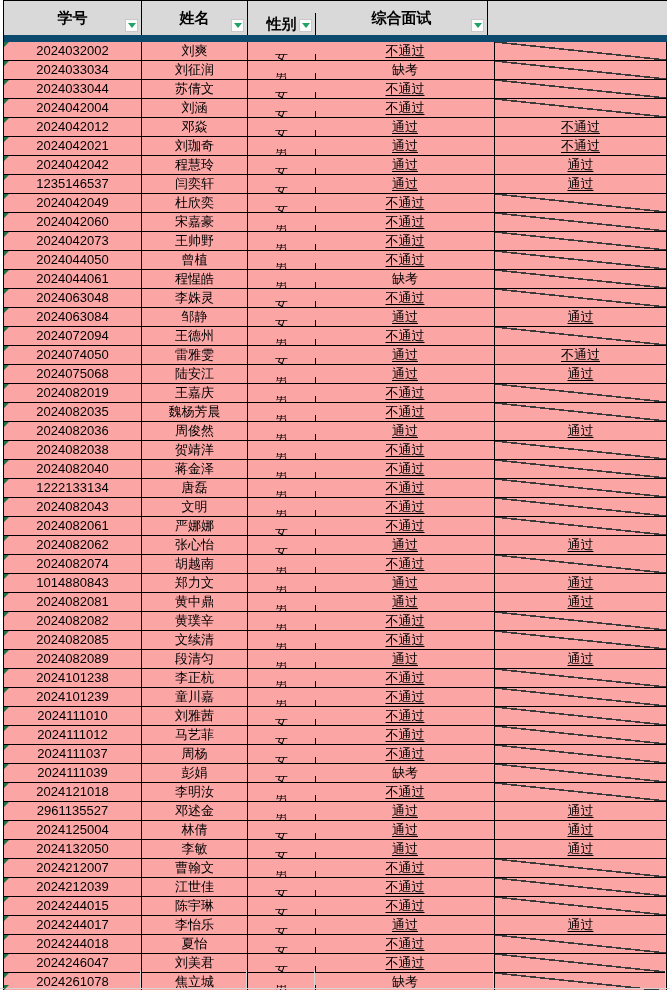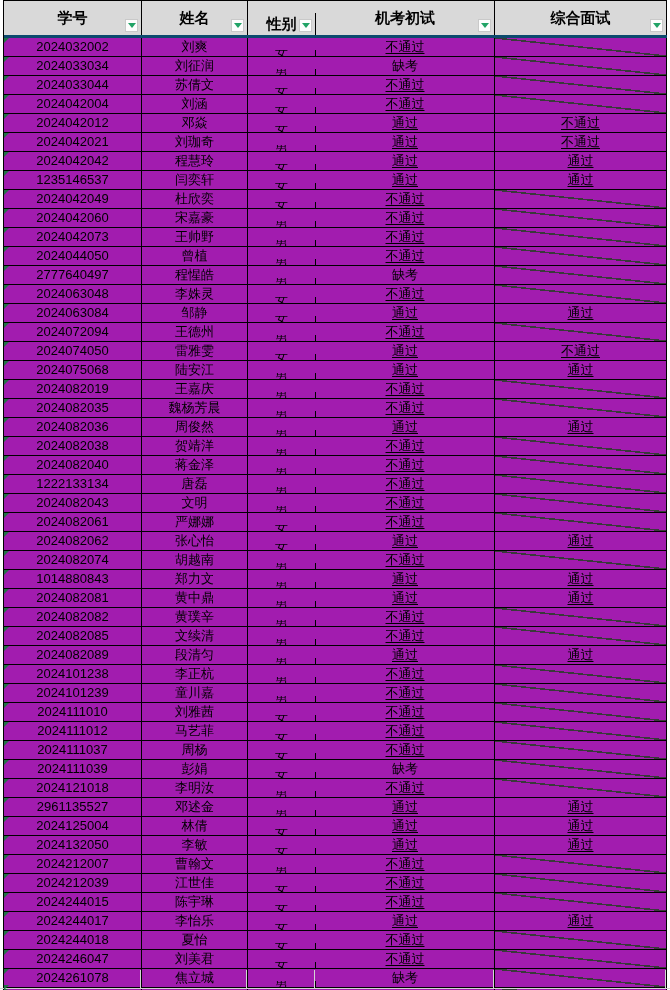--- a/index.html
+++ b/index.html
@@ -1,30 +1,30 @@
 <!DOCTYPE html>
 <html><head>
 <meta charset="utf-8">
 <style>
   html,body{margin:0;padding:0;background:#ffffff;}
   body{width:670px;height:990px;overflow:hidden;position:relative;
        font-family:"Liberation Sans","DejaVu Sans",sans-serif;color:#000;}
   .sheet{position:absolute;left:3px;top:0;width:663px;
          border-top:1px solid #000;border-left:1px solid #000;}
   
-  .thead{display:flex;height:34px;background:#d9d9d9;border-bottom:3px solid #0c4a6e;}
+  .thead{display:flex;height:34px;background:#d9d9d9;border-bottom:7px solid #0c4a6e;}
   .th{position:relative;display:flex;align-items:center;justify-content:center;
       font-weight:bold;font-size:15px;box-sizing:border-box;border-right:1px solid #000;}
   .filter-btn{position:absolute;right:3px;bottom:3px;width:13px;height:13px;
       background:#fdfdfd;border:1px solid #c9c9c9;box-sizing:border-box;
       display:flex;align-items:center;justify-content:center;cursor:pointer;}
   .filter-btn .tri{width:0;height:0;border-left:4px solid transparent;
       border-right:4px solid transparent;border-top:5px solid #21a366;}
   
-  .tr{display:flex;height:18px;border-bottom:1px solid #000;background:#a21caf;}
+  .tr{display:flex;height:18px;border-bottom:1px solid #000;background:#fca5a5;}
   .td{position:relative;display:flex;align-items:center;justify-content:center;
       font-size:13px;line-height:16px;box-sizing:border-box;border-right:1px solid #000;
       overflow:hidden;}
   .col-id{width:138px;}
   .col-name{width:106px;text-align:right;}
   .col-gender{width:68px;margin-top:12px;}
   .col-exam{width:179px;}
   .col-interview{width:172px;}
   .corner{position:absolute;left:0;top:0;width:0;height:0;
       border-top:5px solid #217346;border-right:5px solid transparent;}
@@ -54,26 +54,20 @@
       <span class="filter-btn">
           <span class="tri"></span>
         </span>
     </div>
     <div class="th col-gender">
       <span>性别</span>
       <span class="filter-btn">
           <span class="tri"></span>
         </span>
     </div>
-    <div class="th col-exam">
-      <span>机考初试</span>
-      <span class="filter-btn">
-          <span class="tri"></span>
-        </span>
-    </div>
     <div class="th col-interview">
       <span>综合面试</span>
       <span class="filter-btn">
           <span class="tri"></span>
         </span>
     </div>
   </div>
   <div class="tbody" id="rows">
   <div class="tr">
     <div class="td col-id">
@@ -299,21 +293,21 @@
       <span class="v u">不通过</span>
     </div>
     <div class="td col-interview slash">
       <span class="v"></span>
     </div>
   </div>
 
   <div class="tr">
     <div class="td col-id">
       <span class="corner"></span>
-      <span class="v">2777640497</span>
+      <span class="v">2024044061</span>
     </div>
     <div class="td col-name">
       <span class="v">程惺皓</span>
     </div>
     <div class="td col-gender">
       <span class="v">男</span>
     </div>
     <div class="td col-exam">
       <span class="v">缺考</span>
     </div>

